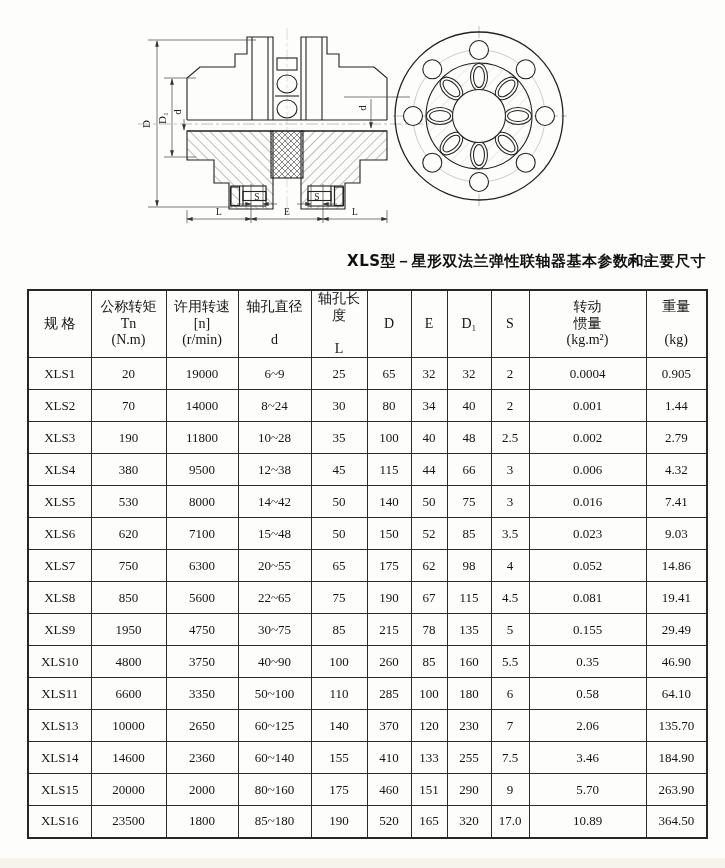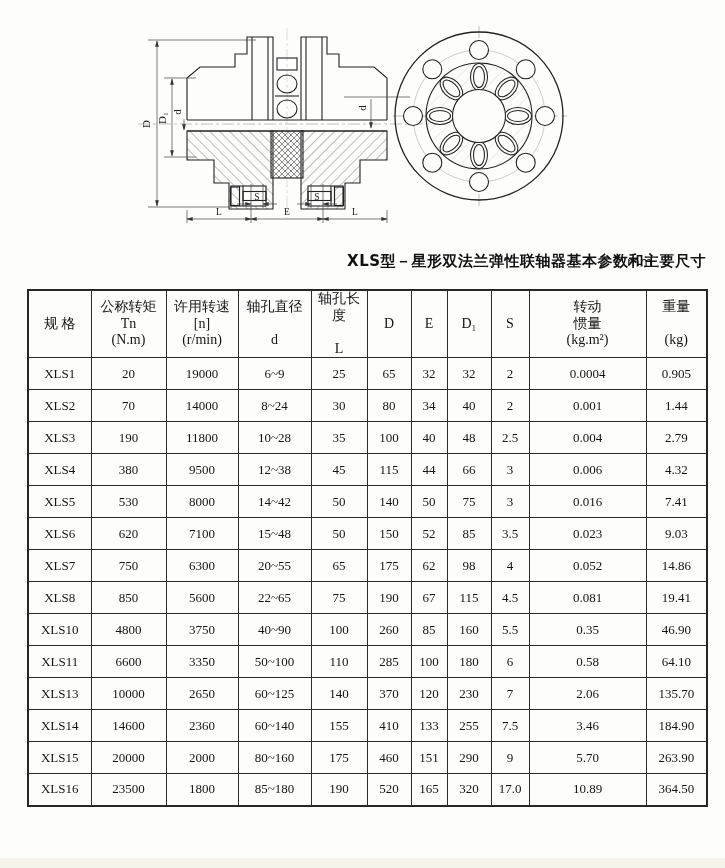--- a/index.html
+++ b/index.html
@@ -272,21 +272,21 @@
         <tr>
           <td>XLS3</td>
           <td>190</td>
           <td>11800</td>
           <td>10~28</td>
           <td>35</td>
           <td>100</td>
           <td>40</td>
           <td>48</td>
           <td>2.5</td>
-          <td>0.004</td>
+          <td>0.002</td>
           <td>2.79</td>
         </tr>
         <tr>
           <td>XLS4</td>
           <td>380</td>
           <td>9500</td>
           <td>12~38</td>
           <td>45</td>
           <td>115</td>
           <td>44</td>
@@ -341,20 +341,33 @@
           <td>22~65</td>
           <td>75</td>
           <td>190</td>
           <td>67</td>
           <td>115</td>
           <td>4.5</td>
           <td>0.081</td>
           <td>19.41</td>
         </tr>
         <tr>
+          <td>XLS9</td>
+          <td>1950</td>
+          <td>4750</td>
+          <td>30~75</td>
+          <td>85</td>
+          <td>215</td>
+          <td>78</td>
+          <td>135</td>
+          <td>5</td>
+          <td>0.155</td>
+          <td>29.49</td>
+        </tr>
+        <tr>
           <td>XLS10</td>
           <td>4800</td>
           <td>3750</td>
           <td>40~90</td>
           <td>100</td>
           <td>260</td>
           <td>85</td>
           <td>160</td>
           <td>5.5</td>
           <td>0.35</td>

